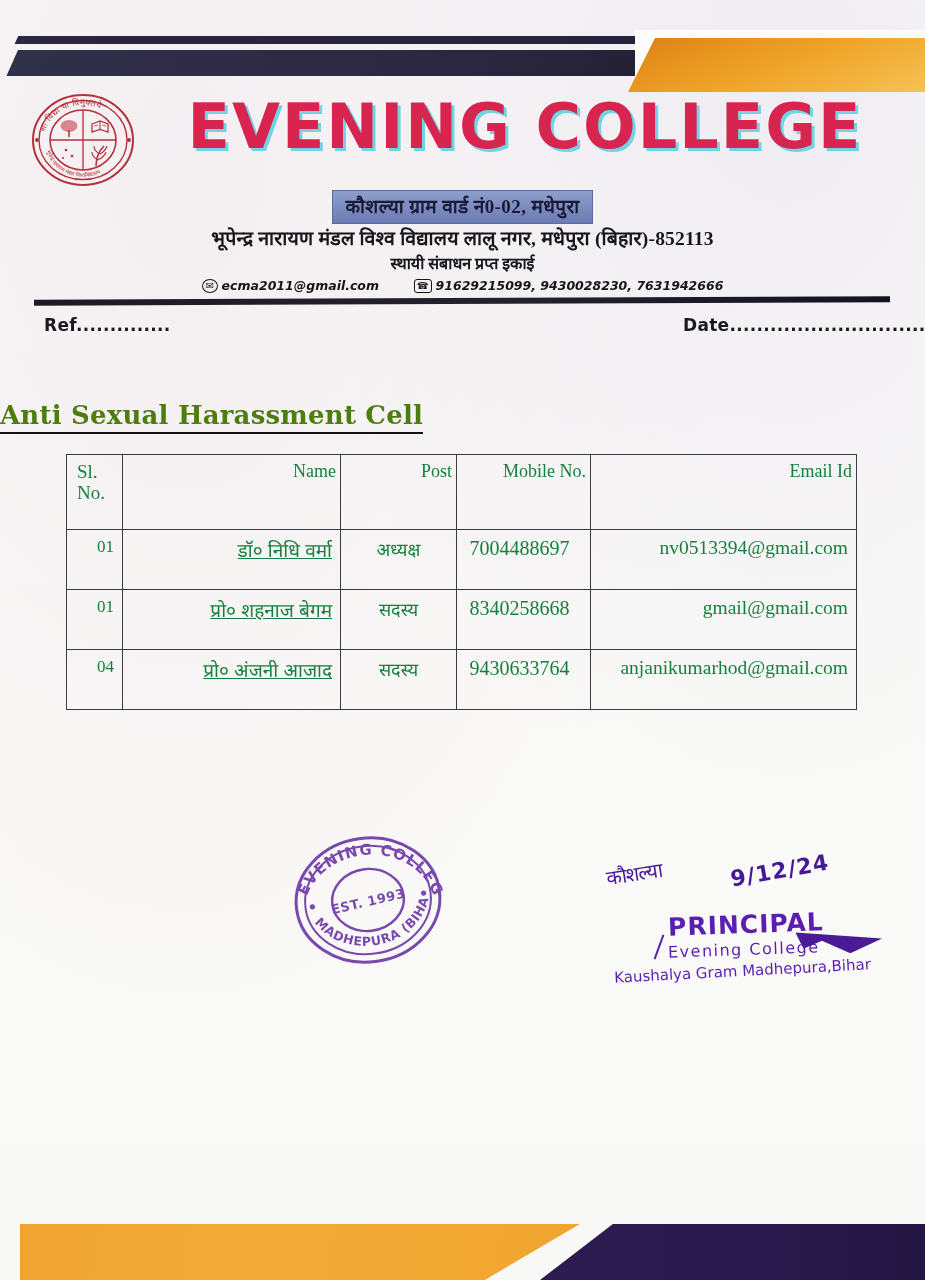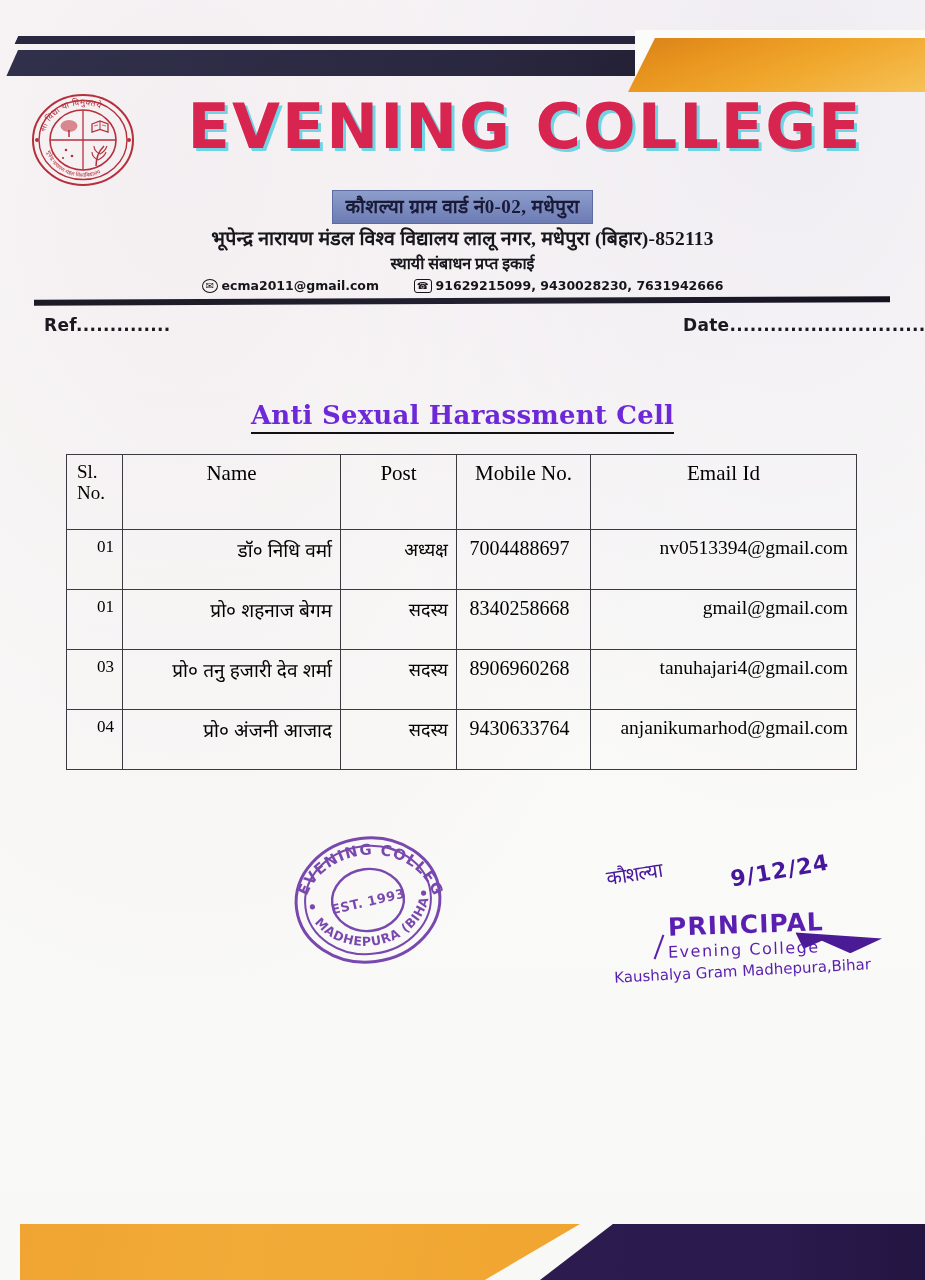--- a/index.html
+++ b/index.html
@@ -111,20 +111,21 @@
   #addr-university { top: 224px; font-size: 19.5px; font-weight: bold; letter-spacing: 0.2px; }
   #addr-unit       { top: 252px; font-size: 16px;  font-weight: bold; }
   #contact-row {
     position: absolute;
     left: 0; right: 0; top: 278px;
     text-align: center;
     font-family: "DejaVu Sans", sans-serif;
     font-size: 12.5px;
     font-weight: bold;
     color: #16151a;
+    font-style: italic;
   }
   #contact-row .ic {
     display: inline-block;
     border: 1.4px solid #16151a;
     border-radius: 3px;
     font-size: 9.5px;
     line-height: 12px;
     padding: 0 2px;
     margin-right: 4px;
     vertical-align: 1px;
@@ -151,64 +152,64 @@
     color: #1a1920;
     letter-spacing: 0.3px;
   }
   #ref-label  { left: 44px; }
   #date-label { left: 683px; }
 
   
   #doc-title {
     position: absolute;
     left: 0; right: 0; top: 400px;
-    text-align: center;
+    text-align: left;
     font-family: "DejaVu Serif", serif;
     font-weight: bold;
     font-size: 26px;
-    color: #6d28d9;
+    color: #4d7c0f;
     letter-spacing: 0.2px;
   }
   #doc-title span {
     border-bottom: 2.5px solid #101015;
     padding-bottom: 2px;
   }
 
   
   #members-table {
     position: absolute;
     left: 66px; top: 454px;
     width: 790px;
     border-collapse: collapse;
     font-family: "Liberation Serif", serif;
-    color: #000000;
+    color: #15803d;
     table-layout: fixed;
   }
   #members-table th, #members-table td {
     border: 1.3px solid #3b3a40;
     vertical-align: top;
   }
   #members-table th {
     font-weight: normal;
-    text-align: center;
-    font-size: 21px;
+    text-align: right;
+    font-size: 18px;
     height: 62px;
     padding: 6px 4px;
     vertical-align: top;
   }
   #members-table th.two-line { font-size: 19px; line-height: 1.12; text-align: left; padding-left: 10px; }
   #members-table td {
     height: 52px;
     font-size: 20px;
     padding: 7px 8px 0 10px;
     text-align: right;
   }
   #members-table td.c-sl     { font-size: 17px; padding-left: 9px; }
-  #members-table td.c-name   { font-family: "Liberation Sans", sans-serif; font-size: 19px; }
-  #members-table td.c-post   { font-family: "Liberation Sans", sans-serif; font-size: 18px; text-align: right; padding-left: 8px; }
+  #members-table td.c-name   { font-family: "Liberation Sans", sans-serif; font-size: 19px; text-decoration: underline; }
+  #members-table td.c-post   { font-family: "Liberation Sans", sans-serif; font-size: 18px; text-align: center; padding-left: 8px; }
   #members-table td.c-mobile { font-size: 20px; text-align: center; padding-left: 0; }
   #members-table td.c-email  { font-size: 19.5px; }
 
   .col-sl     { width: 56px; }
   .col-name   { width: 218px; }
   .col-post   { width: 116px; }
   .col-mobile { width: 134px; }
   .col-email  { width: 266px; }
 
   
@@ -418,27 +419,20 @@
         <td class="c-email">nv0513394@gmail.com</td>
       </tr>
       <tr>
         <td class="c-sl">01</td>
         <td class="c-name">प्रो० शहनाज बेगम</td>
         <td class="c-post">सदस्य</td>
         <td class="c-mobile">8340258668</td>
         <td class="c-email">gmail@gmail.com</td>
       </tr>
       <tr>
-        <td class="c-sl">03</td>
-        <td class="c-name">प्रो० तनु हजारी देव शर्मा</td>
-        <td class="c-post">सदस्य</td>
-        <td class="c-mobile">8906960268</td>
-        <td class="c-email">tanuhajari4@gmail.com</td>
-      </tr>
-      <tr>
         <td class="c-sl">04</td>
         <td class="c-name">प्रो० अंजनी आजाद</td>
         <td class="c-post">सदस्य</td>
         <td class="c-mobile">9430633764</td>
         <td class="c-email">anjanikumarhod@gmail.com</td>
       </tr>
     </tbody>
   </table>
 
   <div id="round-stamp">

